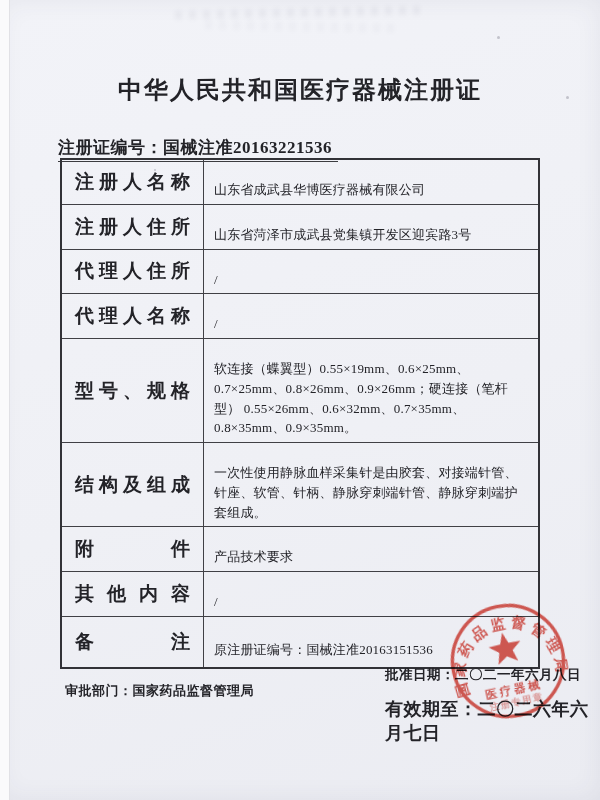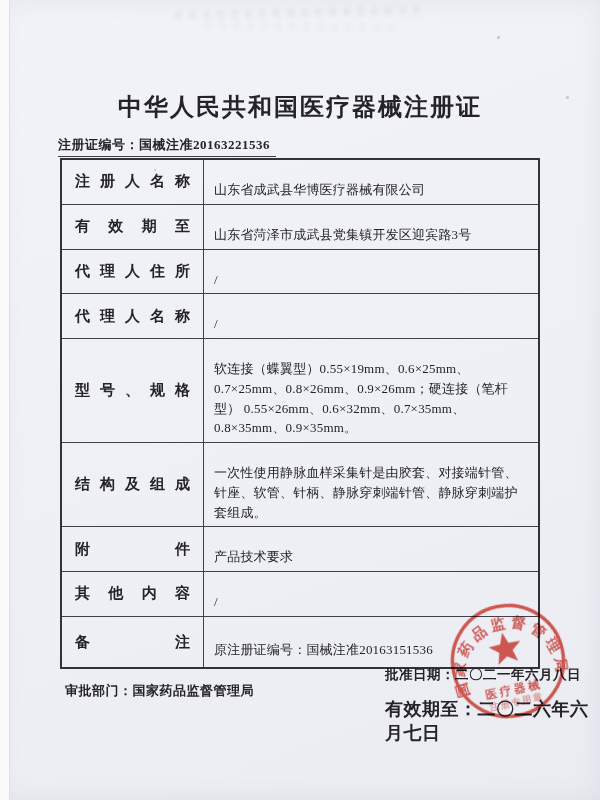--- a/index.html
+++ b/index.html
@@ -21,40 +21,40 @@
   .bleed{
     position:absolute;left:175px;top:8px;width:250px;height:9px;
     background:repeating-linear-gradient(90deg,rgba(110,110,135,.5) 0 7px,transparent 7px 14px);
     filter:blur(2px);opacity:.14;transform:rotate(-1.2deg);
   }
   .bleed.b2{top:22px;left:205px;width:190px;opacity:.08;transform:rotate(1deg);}
   .speck{position:absolute;width:3px;height:3px;border-radius:50%;background:#8a8a96;opacity:.45;}
 
   .title{
     position:absolute;left:0;top:74px;width:600px;text-align:center;
-    font-size:24px;font-weight:700;letter-spacing:2px;margin-top:17px;
+    font-size:24px;font-weight:700;letter-spacing:2px;
   }
   .certline{
     position:absolute;left:58px;top:136px;
-    font-size:13px;font-weight:700;letter-spacing:.5px;
+    font-size:17px;font-weight:700;letter-spacing:.5px;
     border-bottom:1.4px solid #3c3c40;padding:0 6px 2px 0;
   }
 
   table.cert{
     position:absolute;left:60px;top:158px;width:480px;
     border-collapse:collapse;table-layout:fixed;
     border:2px solid #323237;
   }
   table.cert td{
     border:1.4px solid #404045;
     vertical-align:middle;
   }
   td.lab{
     width:115px;padding:0 13px;
-    font-weight:700;font-size:15px;
+    font-weight:700;font-size:19px;
   }
   td.lab .j{text-align:justify;text-align-last:justify;display:block;}
   td.val{
     padding:20px 8px 4px 10px;
     font-size:13px;line-height:1.52;letter-spacing:.2px;
   }
   tr.h32{height:32px;} tr.h31{height:31px;}
   tr.h70{height:70px;} tr.h77{height:77px;} tr.h52{height:52px;}
 
   .footer-left{
@@ -93,21 +93,21 @@
 <table class="cert">
   <tbody>
       <tr class="h32">
     <td class="lab">
           <span class="j">注册人名称</span>
         </td>
     <td class="val">山东省成武县华博医疗器械有限公司</td>
   </tr>
   <tr class="h32">
     <td class="lab">
-          <span class="j">有效期至</span>
+          <span class="j">注册人住所</span>
         </td>
     <td class="val">山东省菏泽市成武县党集镇开发区迎宾路3号</td>
   </tr>
   <tr class="h31">
     <td class="lab">
           <span class="j">代理人住所</span>
         </td>
     <td class="val">/</td>
   </tr>
   <tr class="h31">

